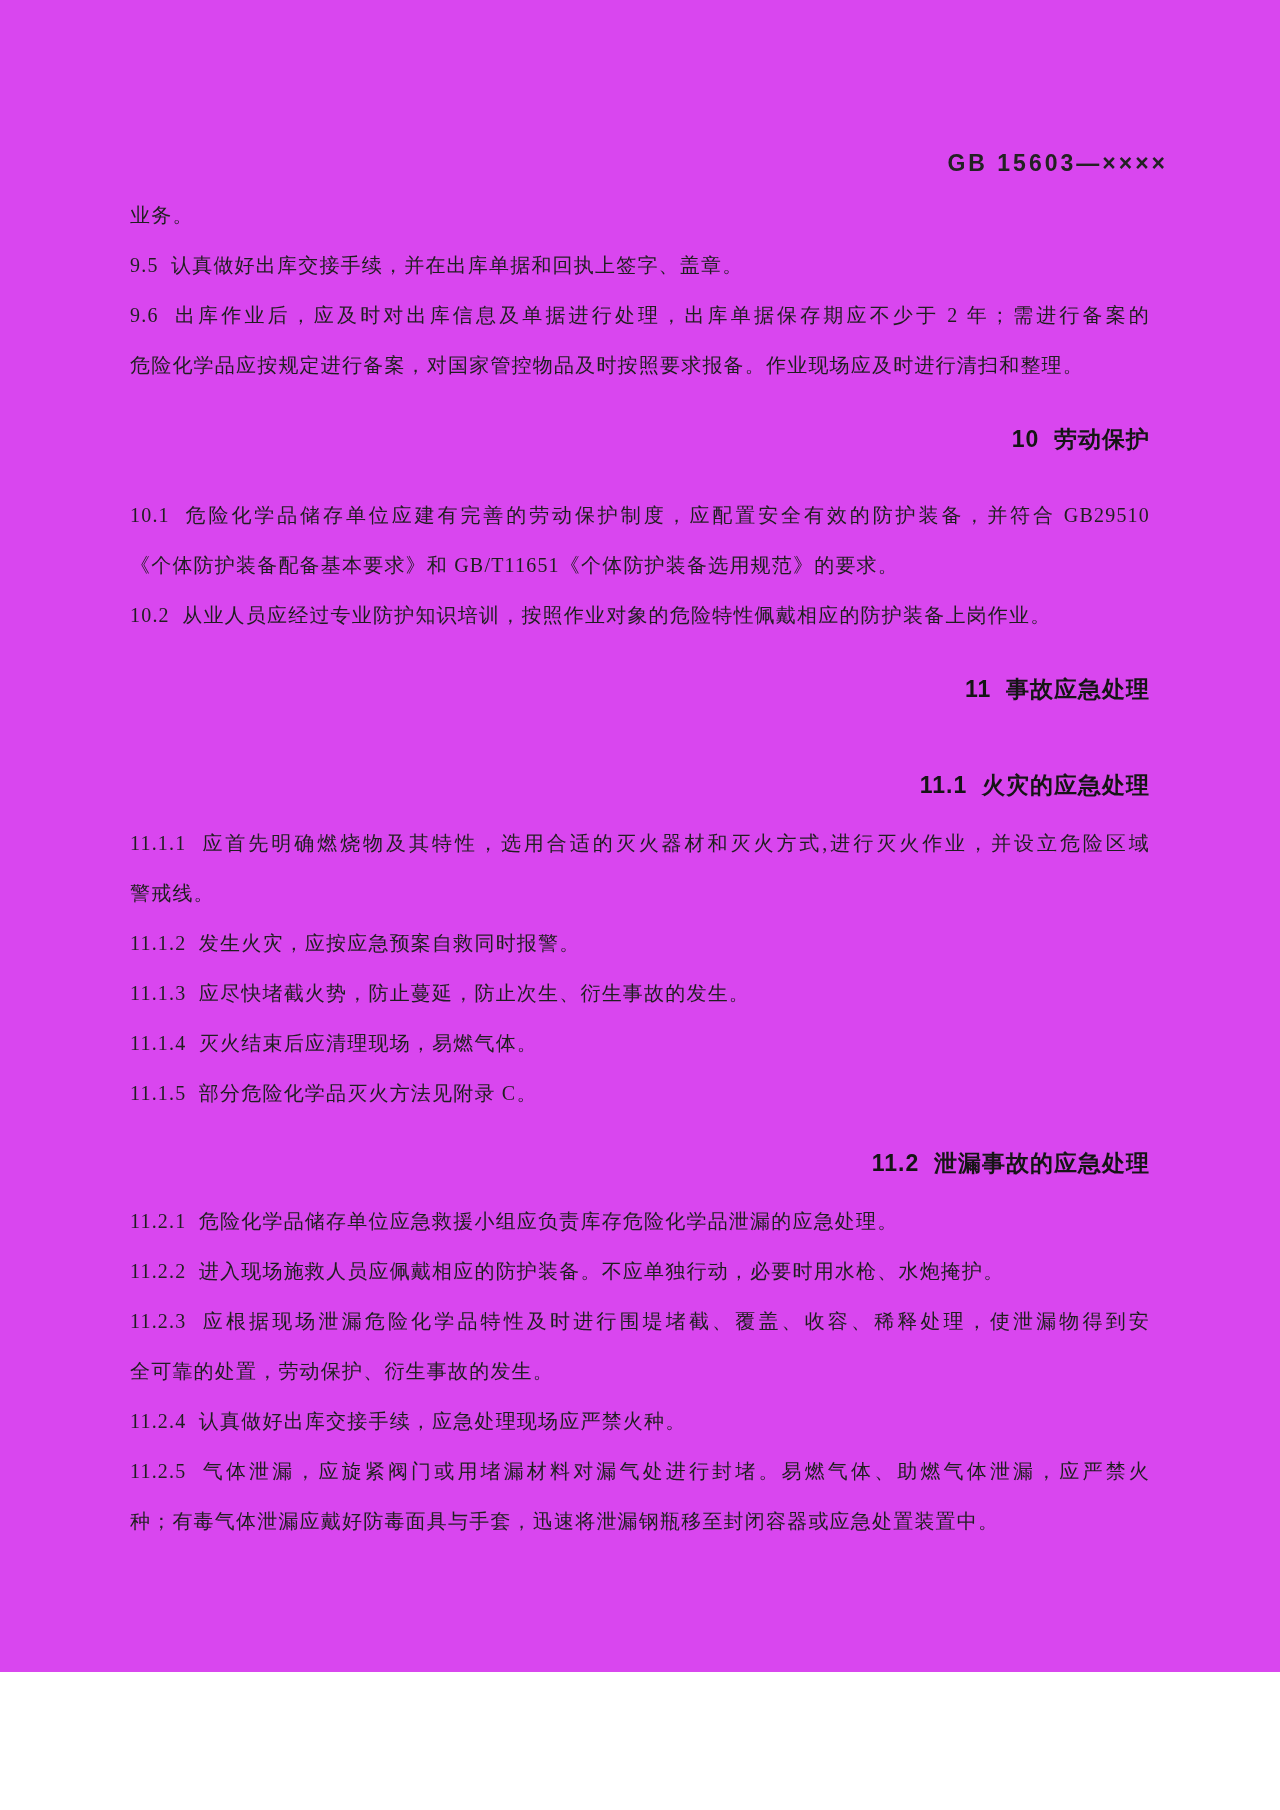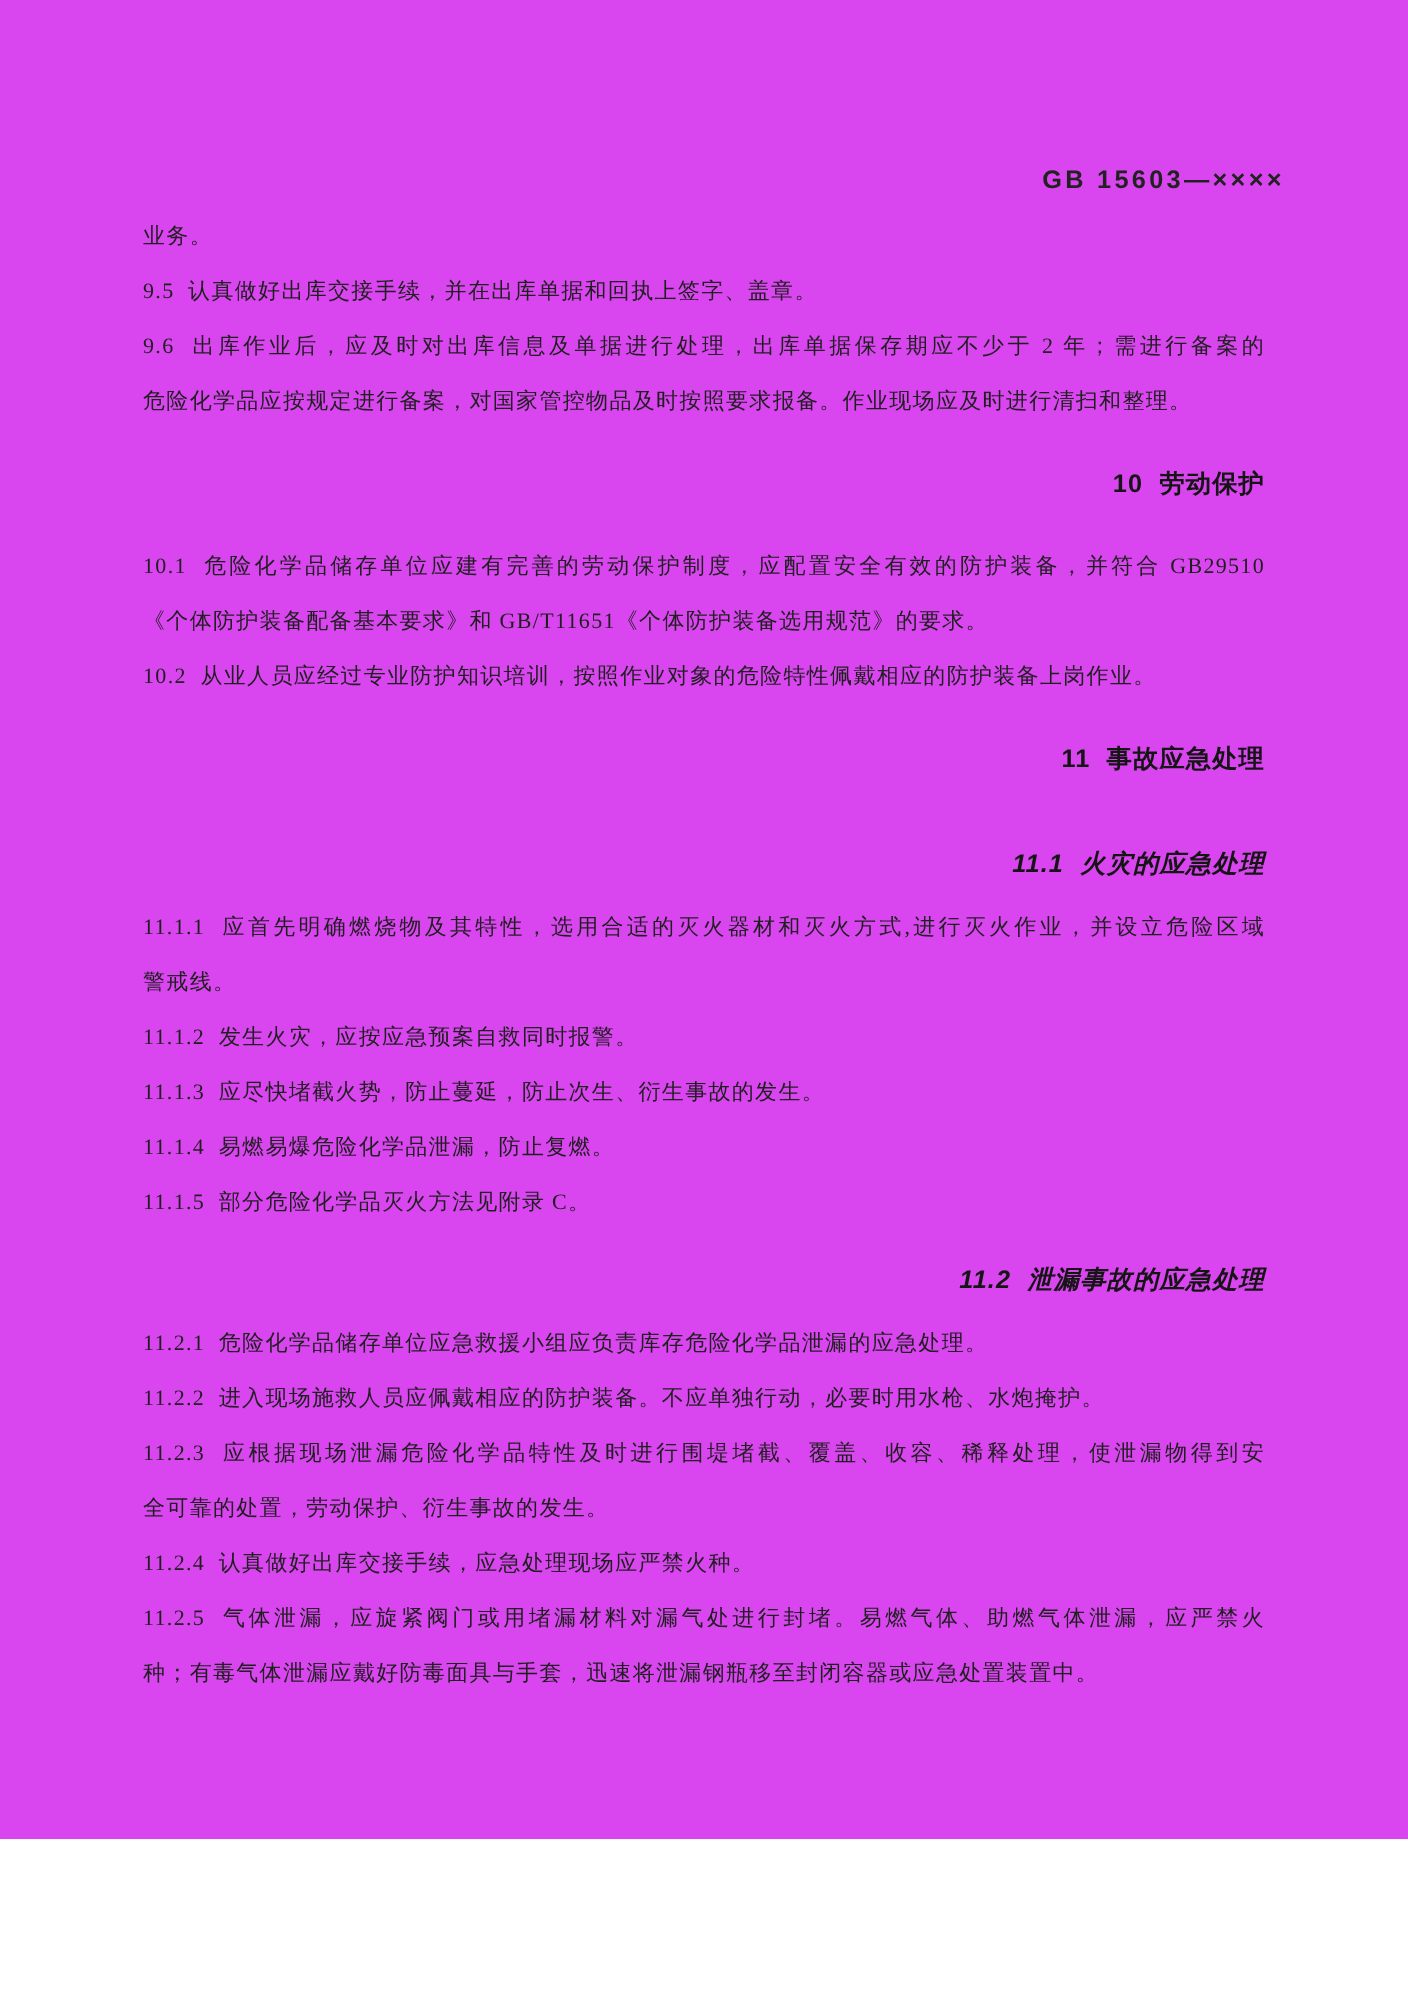--- a/index.html
+++ b/index.html
@@ -54,21 +54,21 @@
     font-family: "Liberation Sans", "DejaVu Sans", sans-serif;
   }
   .block.h2 .line, .block.h3 .line {
     font-weight: 700;
     font-size: 23px;
     letter-spacing: 1px;
     color: #151515;
     text-align: right;
   }
   .block.h2 { margin: 24px 0 26px 0; }
-  .block.h3 { margin: 20px 0 8px 0; font-style: italic; }
+  .block.h3 { margin: 20px 0 8px 0; }
 
   
   #page-number {
     position: absolute;
     top: 1688px;
     left: 1118px;
     font-size: 22px;
     font-family: "Liberation Serif", "DejaVu Serif", serif;
     color: #2a2a2a;
   }
@@ -130,21 +130,21 @@
         <div class="line fill">11.1.1  应首先明确燃烧物及其特性，选用合适的灭火器材和灭火方式,进行灭火作业，并设立危险区域</div>
         <div class="line">警戒线。</div>
       </div>
       <div class="block p">
         <div class="line">11.1.2  发生火灾，应按应急预案自救同时报警。</div>
       </div>
       <div class="block p">
         <div class="line">11.1.3  应尽快堵截火势，防止蔓延，防止次生、衍生事故的发生。</div>
       </div>
       <div class="block p">
-        <div class="line">11.1.4  易燃易爆危险化学品泄漏，防止复燃。</div>
+        <div class="line">11.1.4  灭火结束后应清理现场，易燃气体。</div>
       </div>
       <div class="block p">
         <div class="line">11.1.5  部分危险化学品灭火方法见附录 C。</div>
       </div>
       <div class="block h3">
         <div class="line">11.2  泄漏事故的应急处理</div>
       </div>
       <div class="block p">
         <div class="line">11.2.1  危险化学品储存单位应急救援小组应负责库存危险化学品泄漏的应急处理。</div>
       </div>

